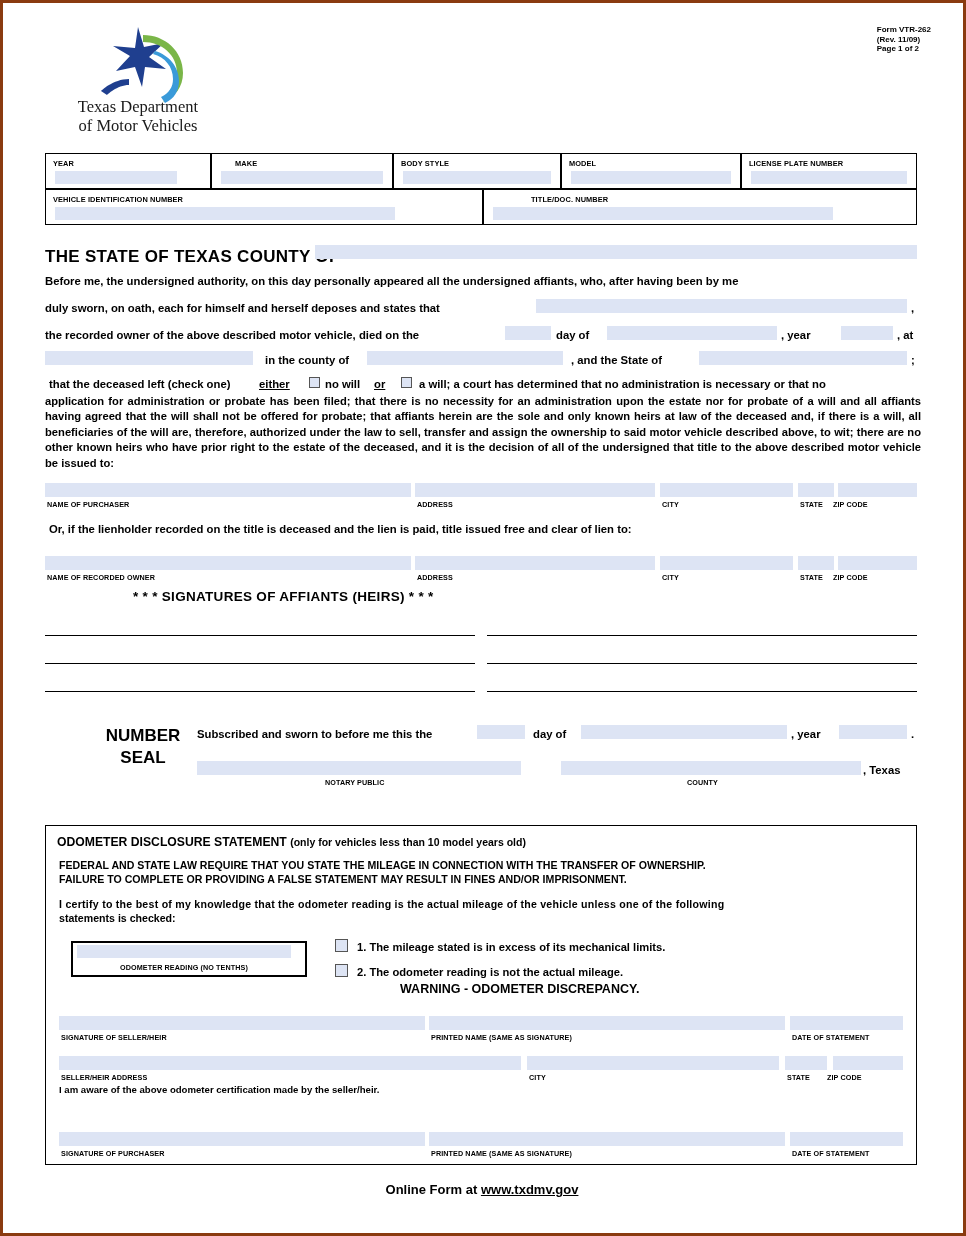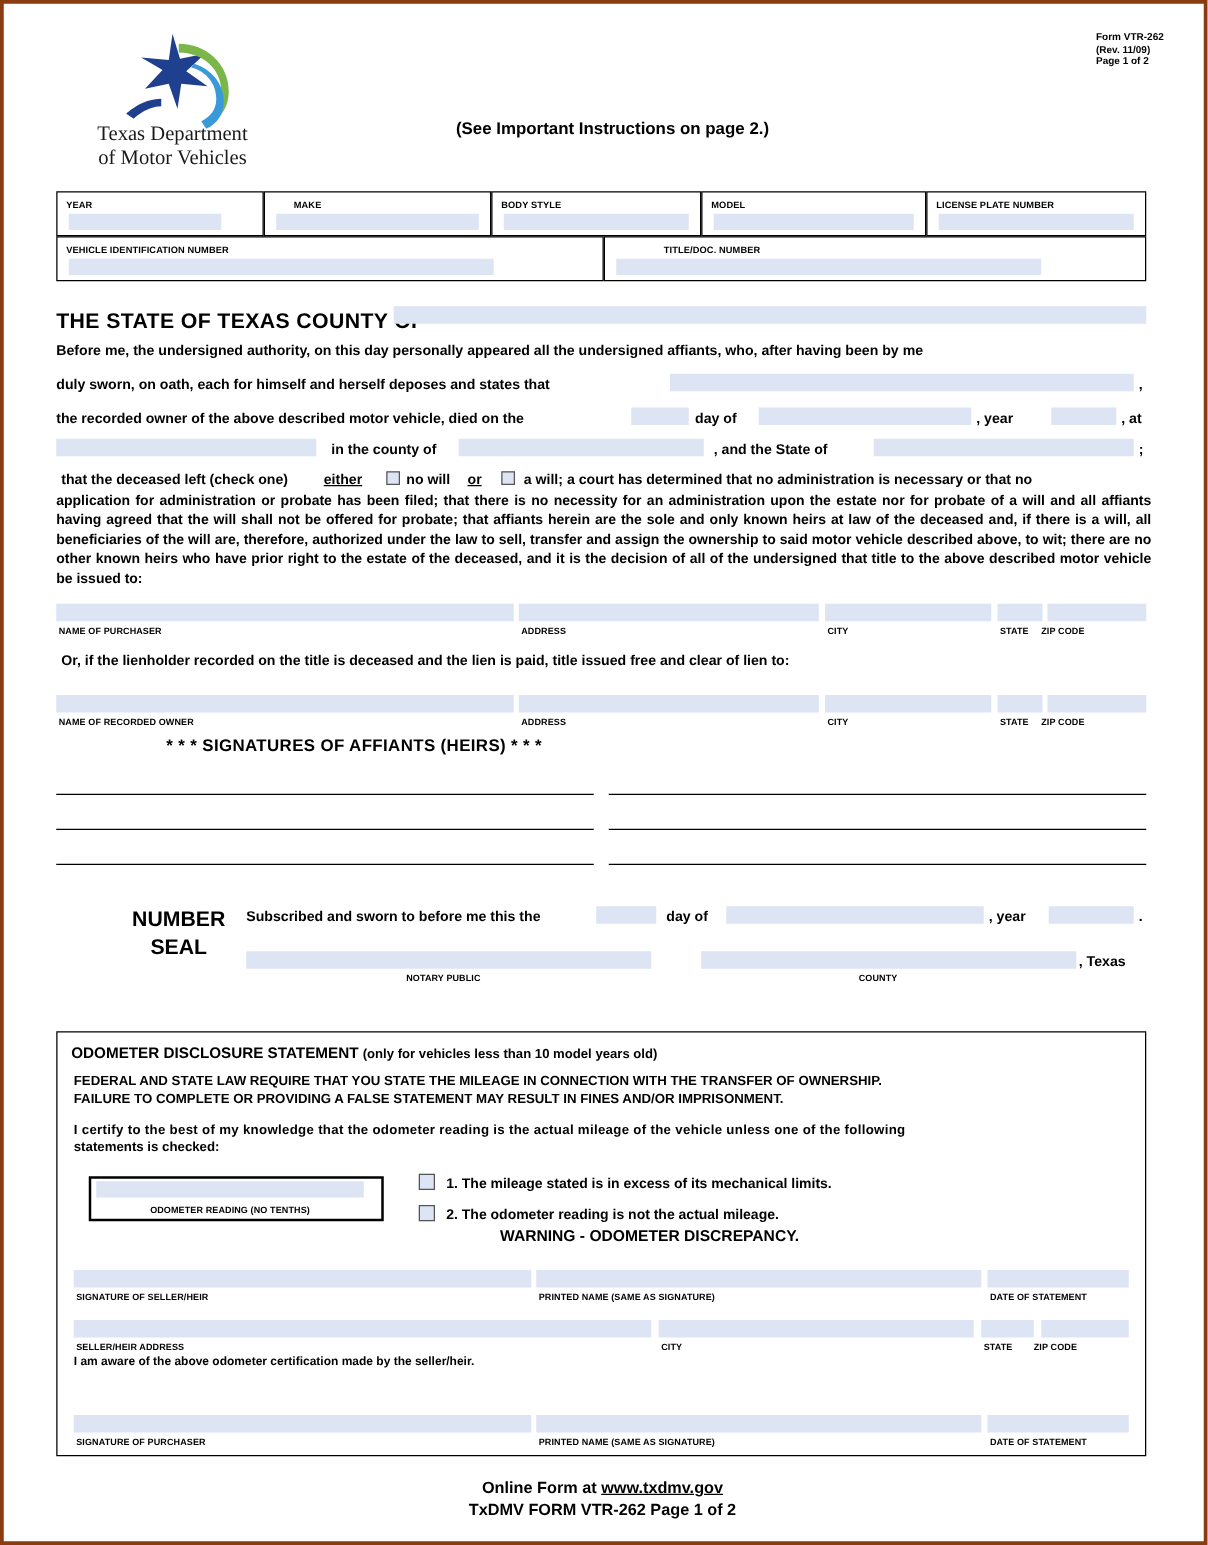--- a/index.html
+++ b/index.html
@@ -194,21 +194,20 @@
           <path d="M112 30 C126 34 136 46 136 60 C136 70 131 78 122 82 L118 76 C126 72 130 66 130 58 C130 46 122 36 110 33 Z" fill="#3a9ad9"></path>
           <path d="M58 70 C58 70 70 58 86 58 L86 64 C74 64 64 74 64 74 Z" fill="#1f3f8f"></path>
         </g>
       </svg>
     </div>
     <div class="logo-text">
       <div>Texas Department</div>
       <div>of Motor Vehicles</div>
     </div>
 
-    <div class="form-subtitle">(See Important Instructions on page 2.)</div>
 
     <div class="form-meta">
       <div>Form VTR-262</div>
       <div>(Rev. 11/09)</div>
       <div>Page 1 of 2</div>
     </div>
   </div>
 
   <div class="vbox" style="left:30px; top:140px; width:166px; height:36px;"></div>
   <div class="vbox" style="left:196px; top:140px; width:182px; height:36px;"></div>
@@ -365,17 +364,16 @@
   <div class="fill tall" style="left:414px; top:1119px; width:356px;"></div>
   <div class="fill tall" style="left:775px; top:1119px; width:113px;"></div>
   <div class="smalllbl" style="left:46px; top:1136px;">SIGNATURE OF PURCHASER</div>
   <div class="smalllbl" style="left:416px; top:1136px;">PRINTED NAME (SAME AS SIGNATURE)</div>
   <div class="smalllbl" style="left:777px; top:1136px;">DATE OF STATEMENT</div>
 
   <div class="footer">
     <div>
       <span>Online Form at </span><span class="lnk">www.txdmv.gov</span>
     </div>
-    <div>TxDMV FORM VTR-262  Page 1 of 2</div>
   </div>
 
  </div>
 </div>
 
 </body></html>

